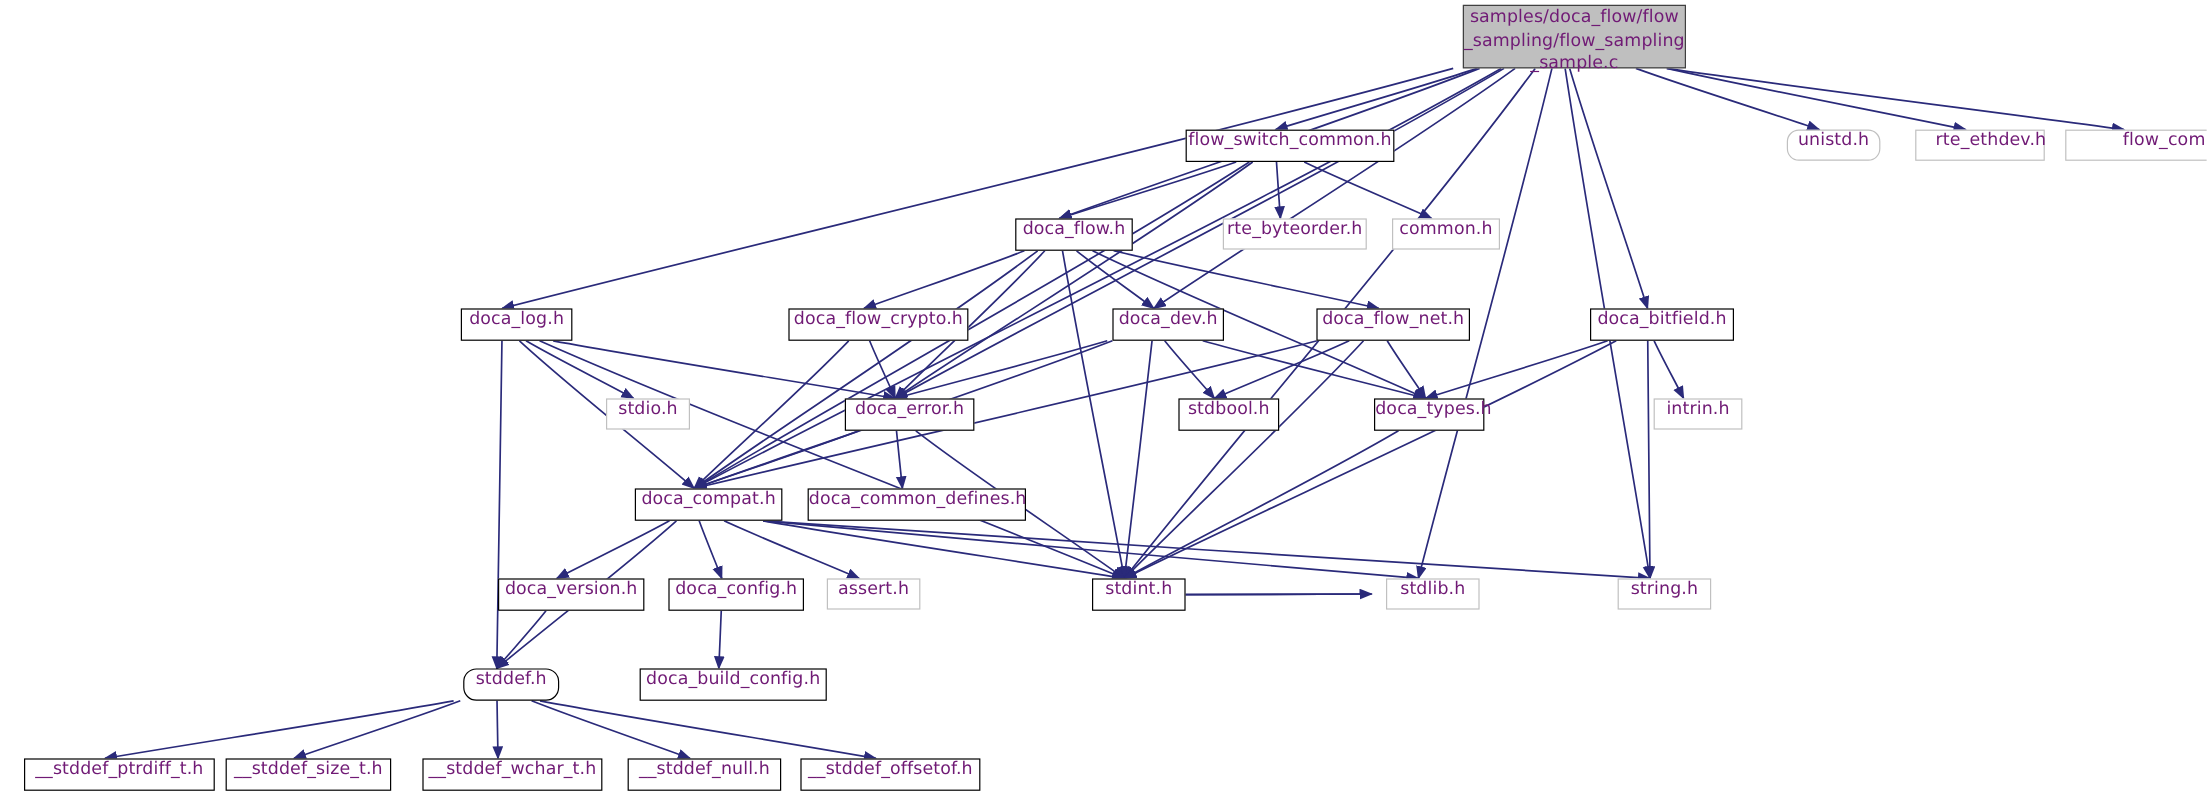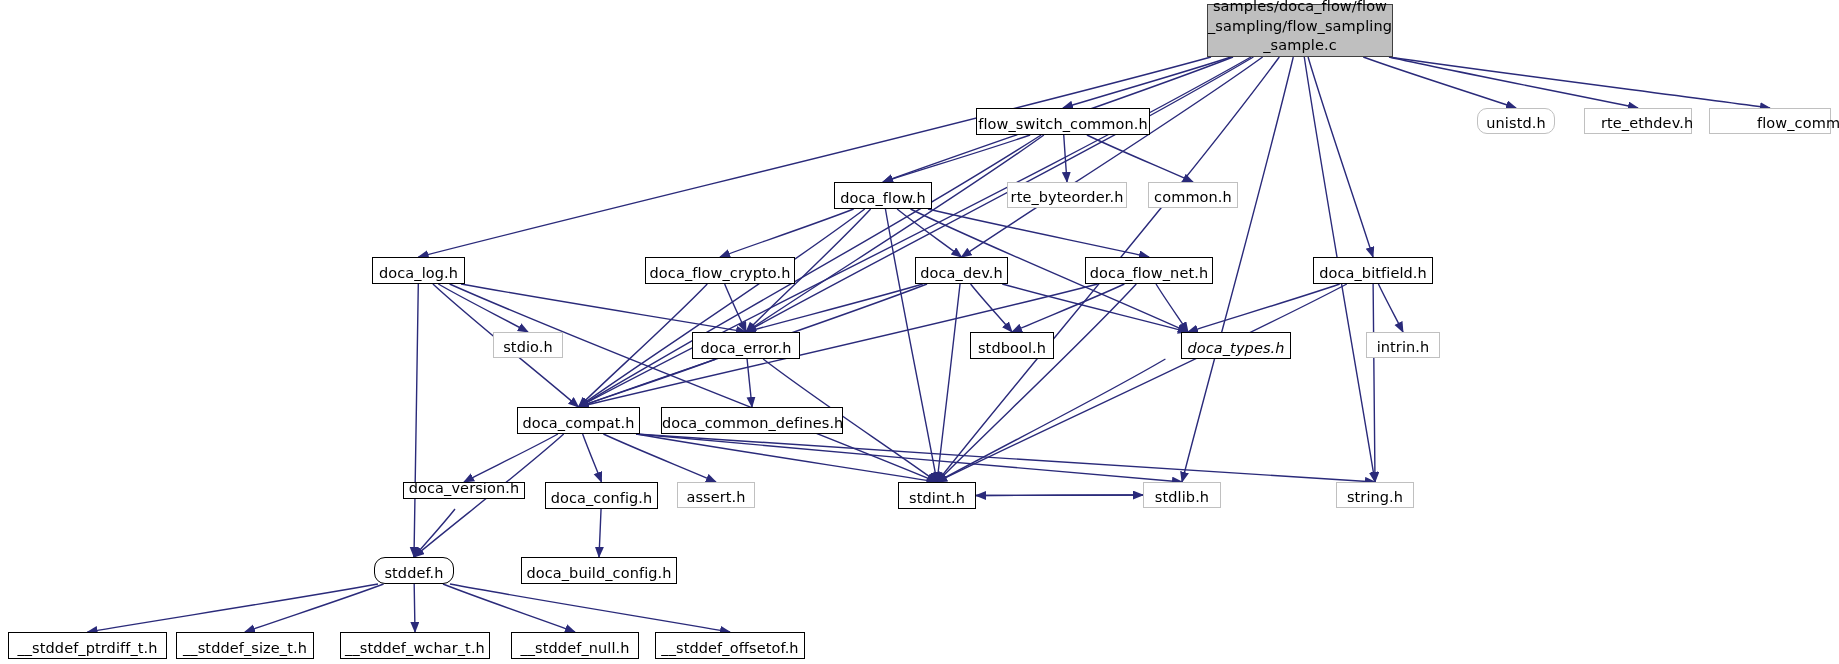--- a/index.html
+++ b/index.html
@@ -19,31 +19,32 @@
     position: absolute;
     left: 0;
     top: 0;
     width: 1839px;
     height: 664px;
   }
   .node {
     position: absolute;
     box-sizing: border-box;
     display: flex;
-    align-items: flex-end;
+    align-items: flex-start;
     justify-content: center;
     text-align: center;
     background: #ffffff;
     border: 1px solid #000000;
     font-size: 14.5px;
     line-height: 1.22;
-    color: #000000;
+    color: #701a75;
     white-space: pre-line;
     letter-spacing: 0.1px;
     z-index: 5;
+    margin-left: 12px;
   }
   .node.ext {
     border: 1px solid #c0c0c0;
   }
   .node.root {
     background: #bfbfbf;
     border: 1px solid #404040;
     line-height: 1.35;
   }
   .node-label {
@@ -142,25 +143,25 @@
       <div class="node ext" style="left: 1148px; top: 182px; width: 90px; height: 26px;"><span class="node-label">common.h</span></div>
       <div class="node" style="left: 834px; top: 182px; width: 98px; height: 27px;"><span class="node-label">doca_flow.h</span></div>
       <div class="node" style="left: 372px; top: 257px; width: 93px; height: 27px;"><span class="node-label">doca_log.h</span></div>
       <div class="node" style="left: 645px; top: 257px; width: 150px; height: 27px;"><span class="node-label">doca_flow_crypto.h</span></div>
       <div class="node" style="left: 915px; top: 257px; width: 93px; height: 27px;"><span class="node-label">doca_dev.h</span></div>
       <div class="node" style="left: 1085px; top: 257px; width: 128px; height: 27px;"><span class="node-label">doca_flow_net.h</span></div>
       <div class="node" style="left: 1313px; top: 257px; width: 120px; height: 27px;"><span class="node-label">doca_bitfield.h</span></div>
       <div class="node ext" style="left: 493px; top: 332px; width: 70px; height: 26px;"><span class="node-label">stdio.h</span></div>
       <div class="node" style="left: 692px; top: 332px; width: 108px; height: 27px;"><span class="node-label">doca_error.h</span></div>
       <div class="node" style="left: 970px; top: 332px; width: 84px; height: 27px;"><span class="node-label">stdbool.h</span></div>
-      <div class="node" style="left: 1181px; top: 332px; width: 110px; height: 27px; font-style: italic;"><span class="node-label">doca_types.h</span></div>
+      <div class="node" style="left: 1133px; top: 332px; width: 92px; height: 27px;"><span class="node-label">doca_types.h</span></div>
       <div class="node ext" style="left: 1366px; top: 332px; width: 74px; height: 26px;"><span class="node-label">intrin.h</span></div>
       <div class="node" style="left: 517px; top: 407px; width: 123px; height: 27px;"><span class="node-label">doca_compat.h</span></div>
       <div class="node" style="left: 661px; top: 407px; width: 182px; height: 27px;"><span class="node-label">doca_common_defines.h</span></div>
-      <div class="node" style="left: 403px; top: 482px; width: 122px; height: 17px;"><span class="node-label">doca_version.h</span></div>
+      <div class="node" style="left: 403px; top: 482px; width: 122px; height: 27px;"><span class="node-label">doca_version.h</span></div>
       <div class="node" style="left: 545px; top: 482px; width: 113px; height: 27px;"><span class="node-label">doca_config.h</span></div>
       <div class="node ext" style="left: 677px; top: 482px; width: 78px; height: 26px;"><span class="node-label">assert.h</span></div>
       <div class="node" style="left: 898px; top: 482px; width: 78px; height: 27px;"><span class="node-label">stdint.h</span></div>
       <div class="node ext" style="left: 1143px; top: 482px; width: 78px; height: 26px;"><span class="node-label">stdlib.h</span></div>
       <div class="node ext" style="left: 1336px; top: 482px; width: 78px; height: 26px;"><span class="node-label">string.h</span></div>
       <div class="node" style="left: 374px; top: 557px; width: 80px; height: 27px; border-radius: 11px;"><span class="node-label">stddef.h</span></div>
       <div class="node" style="left: 521px; top: 557px; width: 156px; height: 27px;"><span class="node-label">doca_build_config.h</span></div>
       <div class="node" style="left: 8px; top: 632px; width: 159px; height: 27px;"><span class="node-label">__stddef_ptrdiff_t.h</span></div>
       <div class="node" style="left: 176px; top: 632px; width: 138px; height: 27px;"><span class="node-label">__stddef_size_t.h</span></div>
       <div class="node" style="left: 340px; top: 632px; width: 150px; height: 27px;"><span class="node-label">__stddef_wchar_t.h</span></div>

